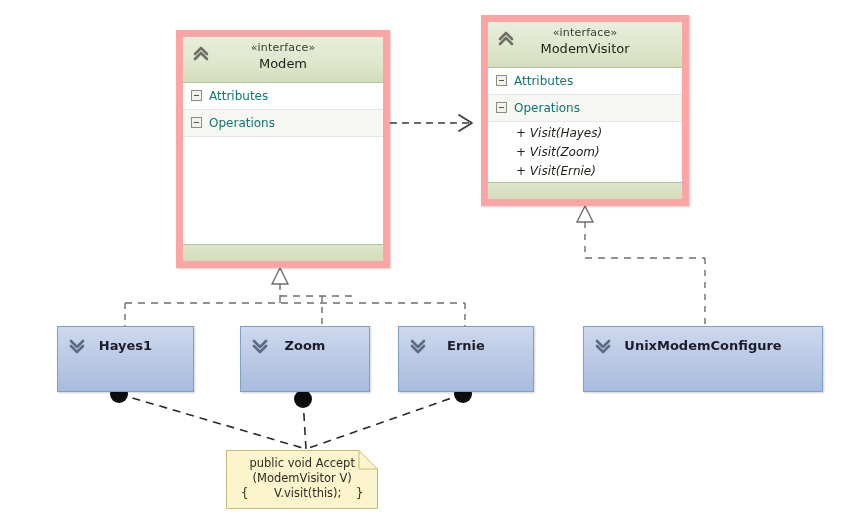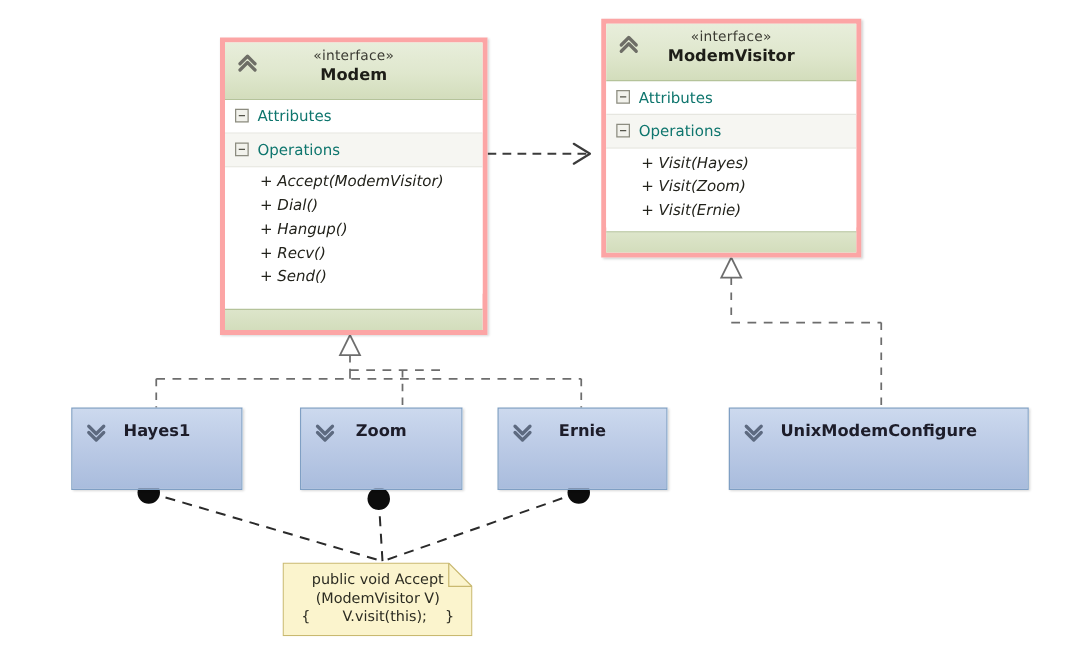--- a/index.html
+++ b/index.html
@@ -22,21 +22,21 @@
     left: 0;
     top: 0;
     width: 861px;
     height: 522px;
     pointer-events: none;
   }
 
   
   .iface {
     position: absolute;
-    border: 4px solid #fca5a5;
+    border: 7px solid #fca5a5;
     background: #ffffff;
     box-sizing: border-box;
     box-shadow: 1px 1px 2px rgba(0,0,0,0.18);
   }
   .iface-header {
     background: linear-gradient(to bottom, #e8eedb 0%, #dfe7cd 55%, #d3ddbc 100%);
     border-bottom: 1px solid #b5c39a;
     height: 46px;
     position: relative;
     box-sizing: border-box;
@@ -44,21 +44,21 @@
   .iface-stereotype {
     text-align: center;
     font-size: 11px;
     color: #3a3a32;
     padding-top: 4px;
     letter-spacing: 0.2px;
   }
   .iface-name {
     text-align: center;
     font-size: 13px;
-    font-weight: bold;
+    font-weight: normal;
     color: #1d1d17;
     padding-top: 2px;
   }
   .chev {
     position: absolute;
     left: 8px;
     top: 7px;
     width: 20px;
     height: 20px;
   }
@@ -215,27 +215,20 @@
     </div>
 
     <div class="section-row">
       <span class="toggle"></span><span>Attributes</span>
     </div>
 
     <div class="section-row shaded">
       <span class="toggle"></span><span>Operations</span>
     </div>
 
-    <div class="members">
-      <div class="member">+ Accept(ModemVisitor)</div>
-      <div class="member">+ Dial()</div>
-      <div class="member">+ Hangup()</div>
-      <div class="member">+ Recv()</div>
-      <div class="member">+ Send()</div>
-    </div>
 
     <div class="iface-footer" style="position:absolute; left:0; right:0; bottom:0;"></div>
   </div>
 
   <div class="iface" style="left:481px; top:15px; width:208px; height:191px;">
     <div class="iface-header">
       <span class="chev">
         <svg viewBox="0 0 20 20" width="20" height="20">
           <polyline points="4,10 10,4 16,10" fill="none" stroke="#6e6e66" stroke-width="2.6" stroke-linecap="round" stroke-linejoin="round"></polyline>
           <polyline points="4,15 10,9 16,15" fill="none" stroke="#6e6e66" stroke-width="2.6" stroke-linecap="round" stroke-linejoin="round"></polyline>

